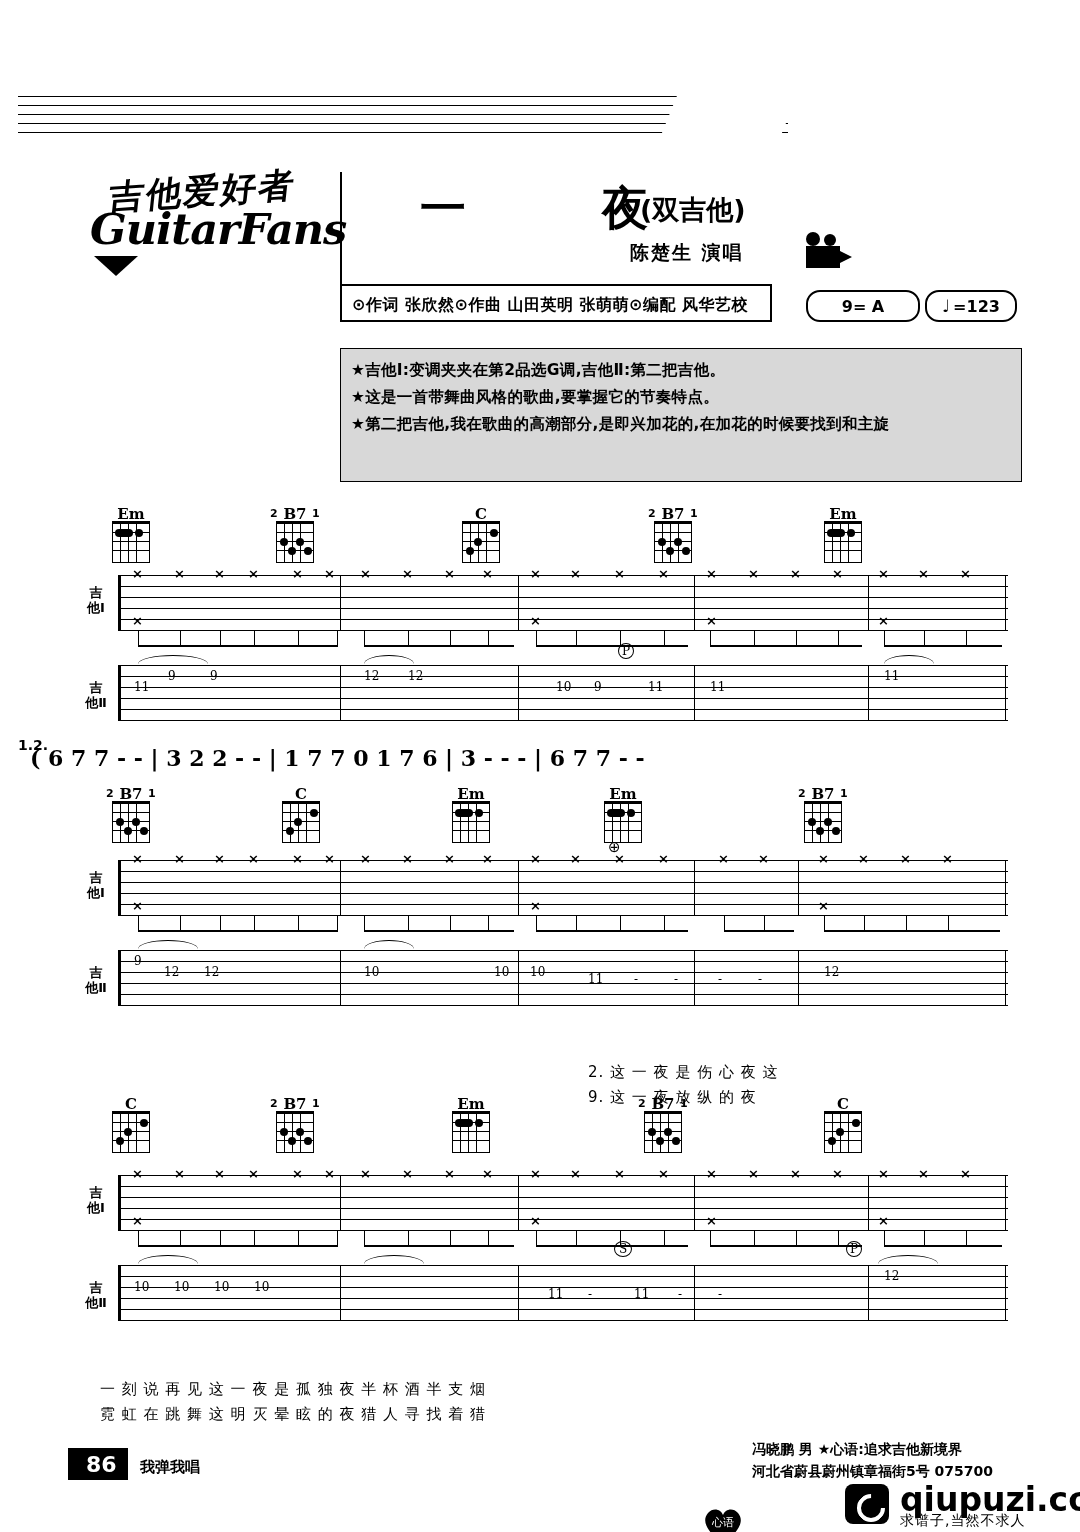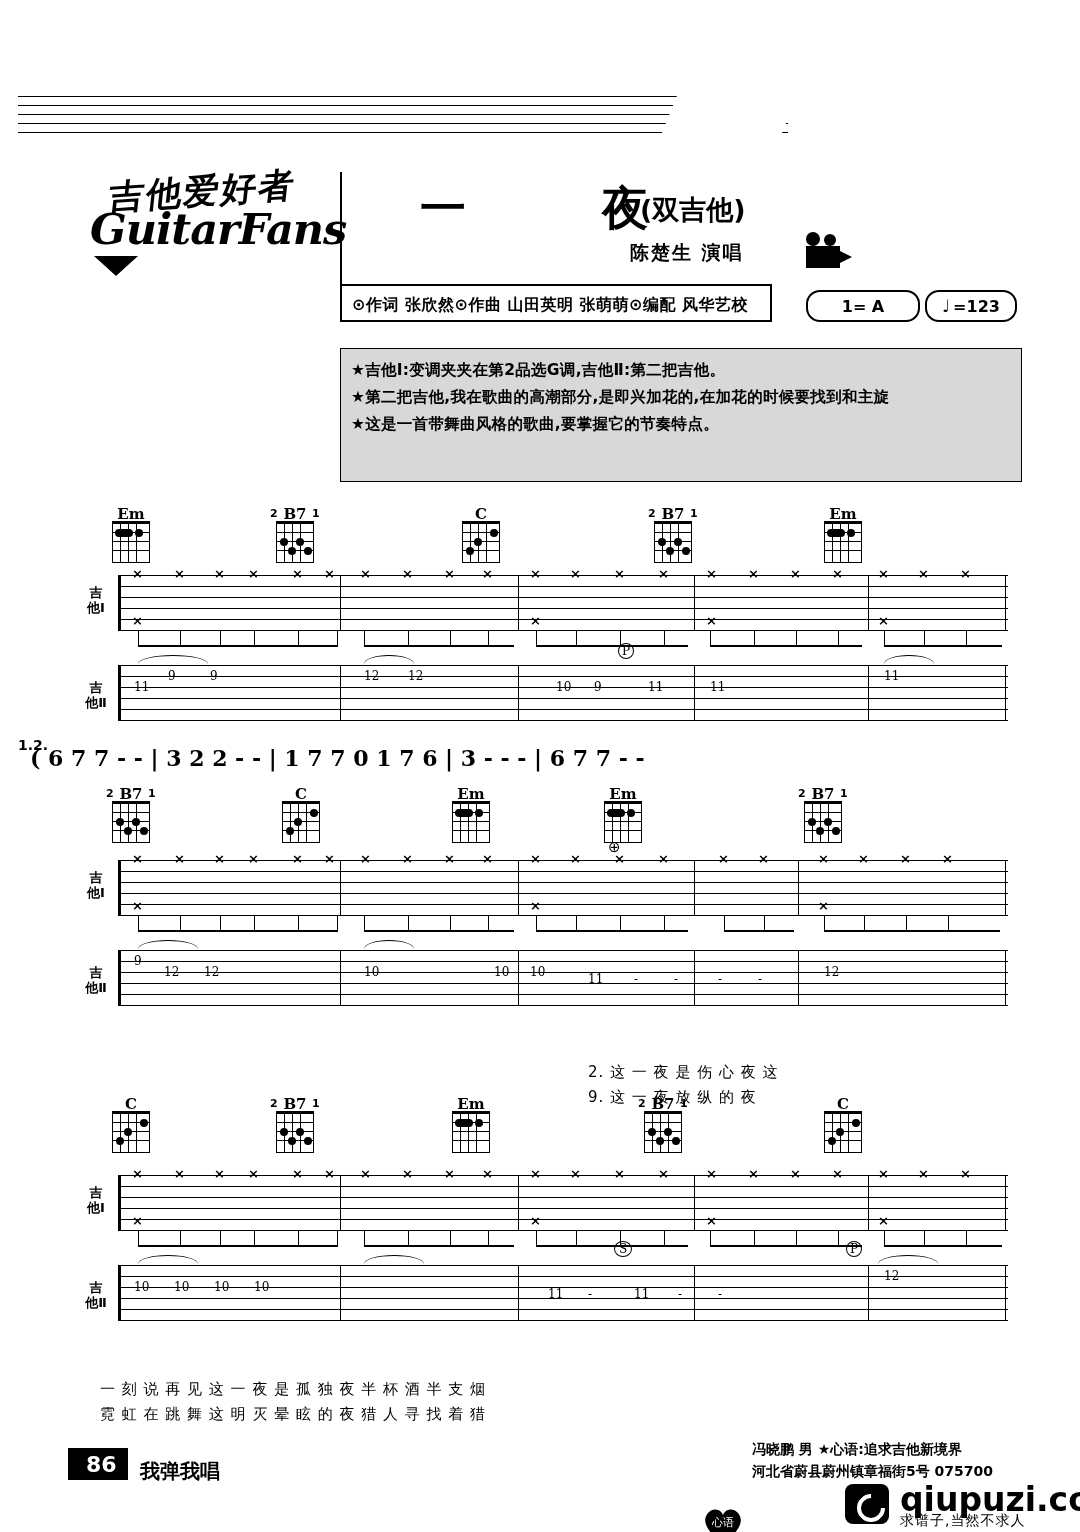--- a/index.html
+++ b/index.html
@@ -72,21 +72,21 @@
   .beam{position:absolute;height:2px;background:#000;}
   .slur{position:absolute;border-top:1.5px solid #000;border-radius:50%/100% 100% 0 0;height:8px;}
 
   
   .numrow{position:absolute;font-family:"DejaVu Serif","Liberation Serif",serif;font-size:22px;font-weight:bold;letter-spacing:0;}
   .lyricrow{position:absolute;font-size:15px;letter-spacing:1px;}
 
   
   .pagebox{position:absolute;left:68px;top:1448px;width:60px;height:32px;background:#000;}
   .pageno{position:absolute;left:86px;top:1452px;color:#fff;font-size:22px;font-weight:bold;}
-  .footlabel{position:absolute;left:140px;top:1458px;font-size:20px;font-weight:bold;}
+  .footlabel{position:absolute;left:140px;top:1458px;font-size:15px;font-weight:bold;}
   .heart{position:absolute;left:700px;top:1504px;width:46px;height:42px;}
   .foot-r{position:absolute;left:752px;top:1438px;font-size:14px;font-weight:bold;line-height:22px;}
   .brand{position:absolute;left:840px;top:1482px;}
   .brand .bt{font-size:33px;font-weight:bold;font-family:"DejaVu Sans","Liberation Sans",sans-serif;}
   .brandicon{position:absolute;left:845px;top:1484px;width:44px;height:40px;background:#000;border-radius:8px;}
   .brandicon:after{content:"";position:absolute;left:12px;top:10px;width:20px;height:20px;border-radius:50%;border:4px solid #fff;border-right-color:transparent;transform:rotate(-45deg);}
 </style>
 </head>
 <body>
 
@@ -117,31 +117,31 @@
   <div class="singer">陈楚生  演唱</div>
   <div class="credits">⊙作词 张欣然⊙作曲 山田英明 张萌萌⊙编配 风华艺校</div>
 
   <div class="camera">
     <div class="r1"></div>
       <div class="r2"></div>
       <div class="body"></div>
       <div class="lens"></div>
   </div>
 
-  <div class="keybox">1= A  </div>
+  <div class="keybox">9= A  </div>
   <div class="tempobox">
     <span class="note">♩</span>
     <span>=123</span>
   </div>
 
   <div class="notebox">
     <div class="inner">
       <p>★吉他Ⅰ:变调夹夹在第2品选G调,吉他Ⅱ:第二把吉他。</p>
+      <p>★这是一首带舞曲风格的歌曲,要掌握它的节奏特点。</p>
       <p>★第二把吉他,我在歌曲的高潮部分,是即兴加花的,在加花的时候要找到和主旋</p>
-      <p>★这是一首带舞曲风格的歌曲,要掌握它的节奏特点。</p>
     </div>
   </div>
 
   <div class="sys" style="top:505px;height:270px;">
     <div class="chordrow">
       <div class="chord" style="left:108px;top:0;">
         <div class="nm">Em</div>
         <div class="grid">
             <i class="v v1"></i>
             <i class="v v2"></i>

